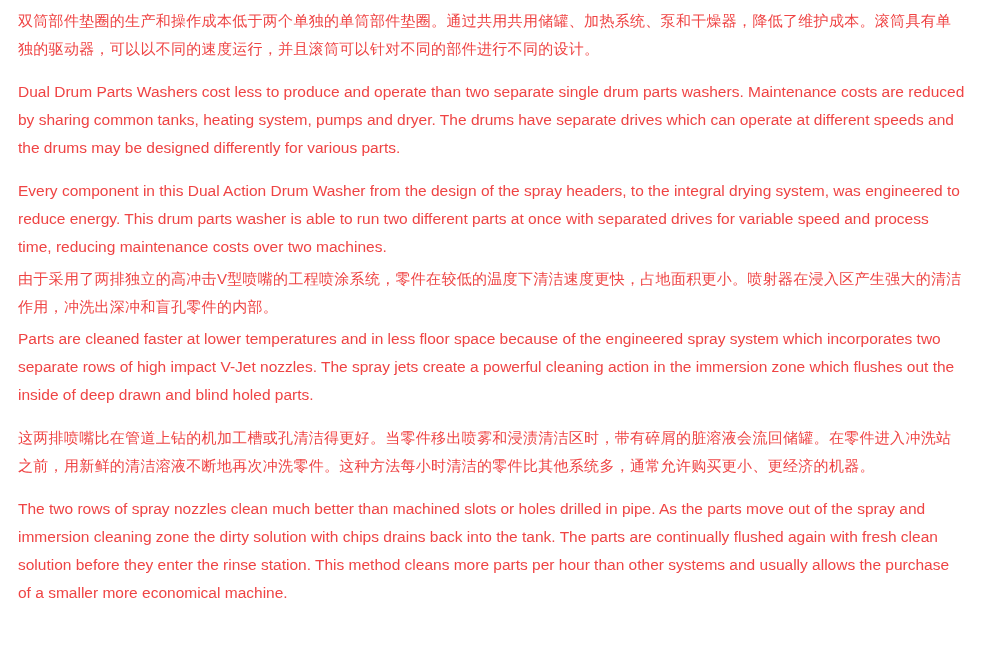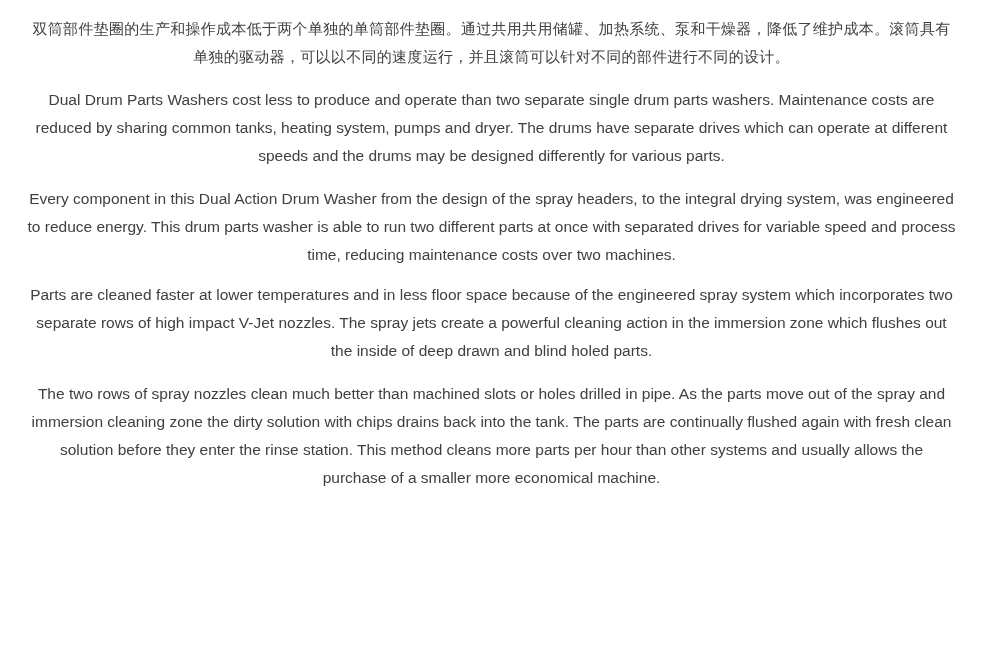--- a/index.html
+++ b/index.html
@@ -12,25 +12,25 @@
     height: 656px;
     overflow: hidden;
     font-family: "Liberation Sans", "DejaVu Sans", sans-serif;
   }
   .doc {
     box-sizing: border-box;
     width: 985px;
     padding: 3px 16px 0 14px;
   }
   .para {
-    margin: 12px;
+    margin: 4px;
     font-size: 15.5px;
     line-height: 28px;
-    color: #404040;
-    text-align: center;
+    color: #ef4444;
+    text-align: left;
     word-wrap: break-word;
   }
   .para.mb {
     margin-bottom: 15px;
   }
   .para[lang="zh"] {
     font-size: 15px;
     letter-spacing: 0.3px;
   }
 </style>
@@ -38,18 +38,20 @@
 <body>
 
 <div class="doc">
   <p class="para mb" lang="zh">双筒部件垫圈的生产和操作成本低于两个单独的单筒部件垫圈。通过共用共用储罐、加热系统、泵和干燥器，降低了维护成本。滚筒具有单独的驱动器，可以以不同的速度运行，并且滚筒可以针对不同的部件进行不同的设计。</p>
 
   <p class="para mb" lang="en">Dual Drum Parts Washers cost less to produce and operate than two separate single drum parts washers. Maintenance costs are reduced by sharing common tanks, heating system, pumps and dryer. The drums have separate drives which can operate at different speeds and the drums may be designed differently for various parts.</p>
 
 
   <p class="para" lang="en">Every component in this Dual Action Drum Washer from the design of the spray headers, to the integral drying system, was engineered to reduce energy. This drum parts washer is able to run two different parts at once with separated drives for variable speed and process time, reducing maintenance costs over two machines.</p>
 
+  <p class="para" lang="zh">由于采用了两排独立的高冲击V型喷嘴的工程喷涂系统，零件在较低的温度下清洁速度更快，占地面积更小。喷射器在浸入区产生强大的清洁作用，冲洗出深冲和盲孔零件的内部。</p>
 
   <p class="para mb" lang="en">Parts are cleaned faster at lower temperatures and in less floor space because of the engineered spray system which incorporates two separate rows of high impact V-Jet nozzles. The spray jets create a powerful cleaning action in the immersion zone which flushes out the inside of deep drawn and blind holed parts.</p>
 
+  <p class="para mb" lang="zh">这两排喷嘴比在管道上钻的机加工槽或孔清洁得更好。当零件移出喷雾和浸渍清洁区时，带有碎屑的脏溶液会流回储罐。在零件进入冲洗站之前，用新鲜的清洁溶液不断地再次冲洗零件。这种方法每小时清洁的零件比其他系统多，通常允许购买更小、更经济的机器。</p>
 
   <p class="para" lang="en">The two rows of spray nozzles clean much better than machined slots or holes drilled in pipe. As the parts move out of the spray and immersion cleaning zone the dirty solution with chips drains back into the tank. The parts are continually flushed again with fresh clean solution before they enter the rinse station. This method cleans more parts per hour than other systems and usually allows the purchase of a smaller more economical machine.</p>
 </div>
 
 </body></html>

